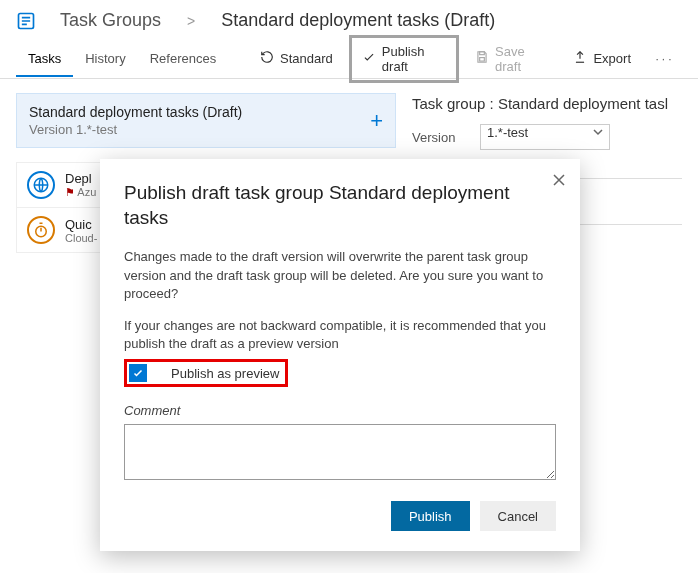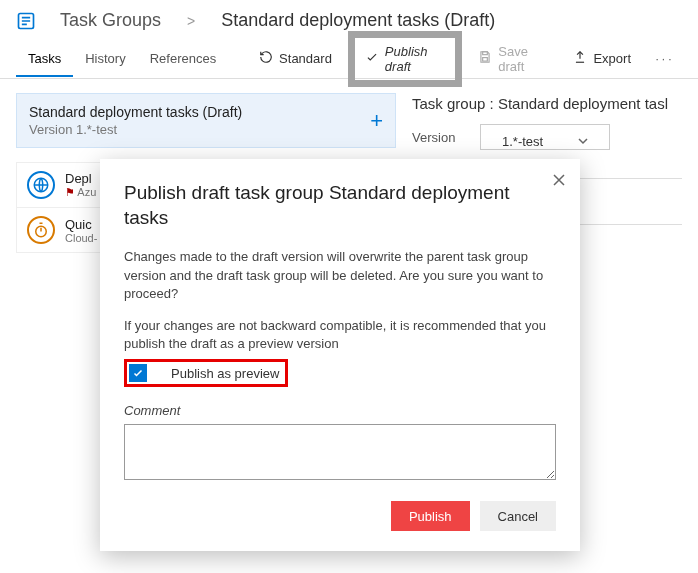--- a/index.html
+++ b/index.html
@@ -9,58 +9,58 @@
   .bc-sep { color:#999; font-size:14px; padding:0 2px;}
   .bc-item { color:#555; }
   .bc-item.current { color:#333; }
   .tabbar { display:flex; align-items:center; border-bottom:1px solid #ddd; padding:0 16px; height:40px; gap:0; margin-top:6px; }
   .tab { padding:10px 12px 9px 12px; cursor:pointer; color:#555; border-bottom:2px solid transparent; }
   .tab.active { color:#000; border-bottom:2px solid #0078d4; font-weight:500; }
   .tb-spacer { width:24px; }
   .tb-btn { display:flex; align-items:center; gap:6px; padding:6px 10px; color:#333; cursor:pointer; }
   .tb-btn.disabled { color:#aaa; }
   .tb-btn svg { width:14px; height:14px; }
-  .hl-red { border:7px solid #a3a3a3;font-style:italic; }
+  .hl-red { border:3px solid #a3a3a3; }
   .more { margin-left:6px; padding:6px 8px; letter-spacing:2px; color:#666; cursor:pointer; }
   .content { display:flex; padding:0 16px; gap:16px; margin-top:14px; }
   .left { width:380px; }
   .tg-header { background:#eaf2fb; border:1px solid #cfe3f7; padding:10px 12px; display:flex; align-items:center; justify-content:space-between; }
   .tg-header-txt h4 { margin:0 0 2px 0; font-weight:400; font-size:14px; color:#222; }
   .tg-header-txt small { font-size:13px; color:#777; }
   .plus { color:#0078d4; font-size:22px; font-weight:300; }
   .task-list { margin-top:14px; border:1px solid #eee; }
   .task-row { display:flex; align-items:center; gap:10px; padding:8px 10px; border-bottom:1px solid #eee; }
   .task-row:last-child { border-bottom:none; }
   .ticon { width:28px; height:28px; border-radius:50%; display:flex; align-items:center; justify-content:center; }
   .ticon svg { width:18px; height:18px; }
   .ttext .title { font-size:13px; color:#222; }
   .ttext .sub { font-size:11px; color:#777; }
   .right { flex:1; }
   .r-title { font-size:15px; color:#333; margin:2px 0 12px 0; }
   .field-row { display:flex; align-items:center; gap:12px; margin-bottom:12px; }
   .field-row label { width:56px; color:#555; }
-  .select { border:1px solid #ccc; height:26px; display:flex; align-items:flex-end; justify-content:space-between; padding:0 21px; width:130px; background:#fff; }
+  .select { border:1px solid #ccc; height:26px; display:flex; align-items:flex-start; justify-content:space-between; padding:0 6px; width:130px; background:#fff; }
   .select svg { width:10px; height:10px; color:#666; }
   .r-box { border-top:1px solid #ddd; padding-top:10px; margin-top:28px; font-size:13px; color:#333; }
   .r-box2 { border-top:1px solid #ddd; padding-top:10px; margin-top:20px; font-size:13px; color:#333; }
 
   
   .modal { position:absolute; left:100px; top:159px; width:480px; background:#fff; box-shadow:0 6px 24px rgba(0,0,0,0.25); padding:22px 24px 20px 24px; }
   .modal h2 { margin:0 0 18px 0; font-size:19px; font-weight:400; color:#222; line-height:1.3; padding-right:24px;}
   .modal .close { position:absolute; top:14px; right:14px; color:#666; cursor:pointer; }
   .modal p { margin:0 0 14px 0; color:#444; line-height:1.4; }
   .chk-row { display:flex; align-items:center; gap:24px; padding:4px 6px 4px 2px; width:fit-content; }
   .hl-red2 { border:3px solid #e60000; padding:2px 6px 2px 2px; margin-top:-8px; }
   .chk { width:18px; height:18px; background:#0078d4; display:flex; align-items:center; justify-content:center; color:#fff; }
   .chk svg { width:12px; height:12px; }
   .comment-label { margin-top:16px; color:#444;font-style:italic; }
   .comment-box { width:100%; height:56px; border:1px solid #999; margin-top:6px; }
   .actions { display:flex; justify-content:flex-end; gap:10px; margin-top:18px; }
   .btn { height:30px; padding:0 18px; border:none; cursor:pointer; font-size:13px; }
-  .btn.primary { background:#ef4444; color:#fff; }
+  .btn.primary { background:#0369a1; color:#fff; }
   .btn.secondary { background:#eee; color:#333; }
 </style>
 </head>
 <body>
 
 <div class="breadcrumb">
   <span class="bc-icon">
     <svg viewBox="0 0 24 24" fill="none" stroke="#0078d4" stroke-width="2">
         <rect x="3" y="3" width="18" height="18" rx="2"></rect>
         <path d="M7 8h10M7 12h10M7 16h6"></path>

